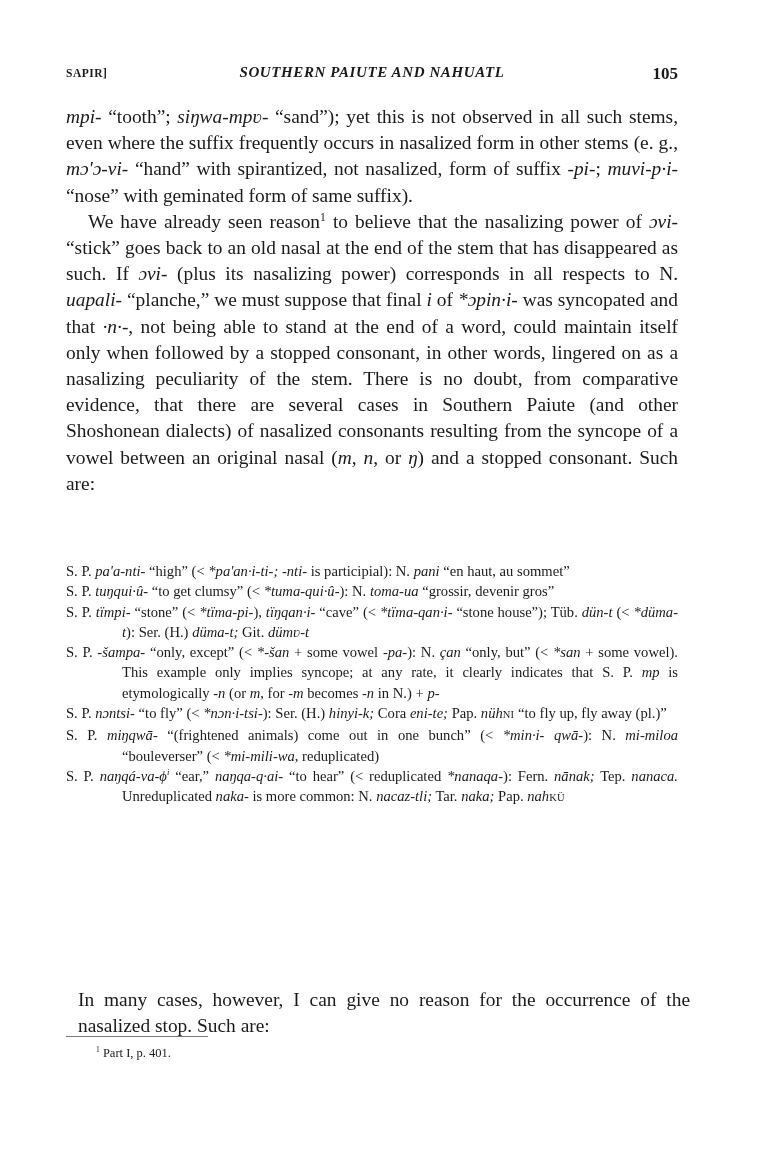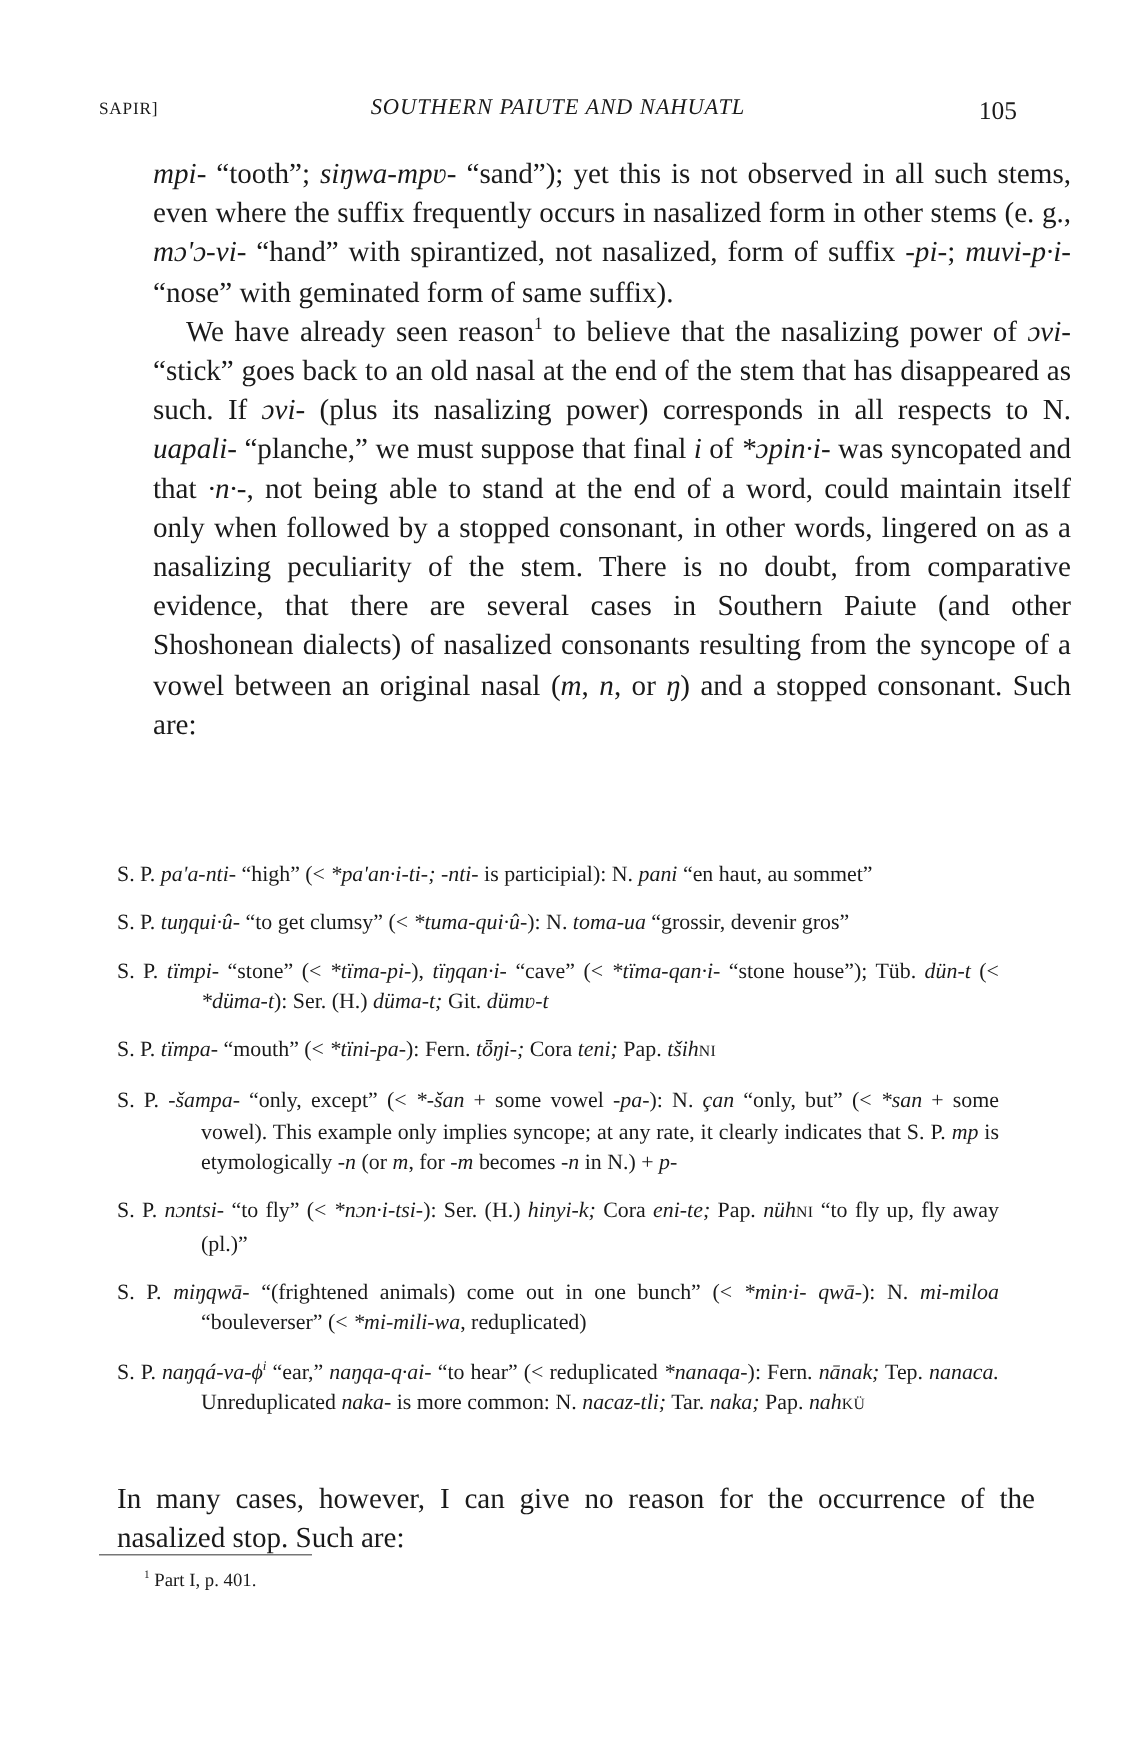--- a/index.html
+++ b/index.html
@@ -4,36 +4,37 @@
   <style>
     html, body { margin: 0; padding: 0; background: #ffffff; }
     body {
       width: 760px; height: 1168px; position: relative; overflow: hidden;
       font-family: "Liberation Serif", "DejaVu Serif", serif; color: #1a1a1a;
     }
     .page { position: absolute; left: 66px; top: 0; width: 612px; }
     .running-head {
       position: absolute; top: 64px; left: 0; width: 612px; height: 24px;
       font-size: 16px;
+      font-weight: bold;
     }
     .rh-left { position: absolute; left: 0; top: 3px; font-size: 11.5px; letter-spacing: 0.5px; font-variant: small-caps; text-transform: lowercase; }
     .rh-left { text-transform: none; }
     .rh-center { position: absolute; left: 0; right: 0; text-align: center; top: 0; font-style: italic; font-size: 15px; letter-spacing: 0.6px; }
     .rh-right { position: absolute; right: 0; top: 0; font-size: 17px; }
     .body-text {
       position: absolute; top: 104px; left: 0; width: 612px;
-      font-size: 19.4px; line-height: 26.2px; text-align: justify; margin-left: 36px;
+      font-size: 19.4px; line-height: 26.2px; text-align: justify;
     }
     .body-text p { margin: 0; }
     .indent { text-indent: 22px; }
     .examples {
       position: absolute; top: 561px; left: 0; width: 612px;
       font-size: 14.6px; line-height: 20.3px; text-align: justify;
     }
-    .ex { padding-left: 56px; text-indent: -56px; margin: 12px; }
+    .ex { padding-left: 56px; text-indent: -56px; margin: 0; }
     .closing {
       position: absolute; top: 987px; left: 12px; width: 612px;
       font-size: 19.4px; line-height: 26.2px; text-align: justify;
     }
     .closing p { margin: 0; }
     .fn-rule { position: absolute; top: 1036px; left: 0; width: 142px; height: 0; border-top: 1px solid #777; }
     .footnote { position: absolute; top: 1046px; left: 30px; font-size: 12.5px; }
     i, .it { font-style: italic; }
     sup { font-size: 0.6em; vertical-align: super; line-height: 0; }
     .sc { font-size: 0.72em; letter-spacing: 0.3px; }
@@ -50,21 +51,20 @@
 
   <div class="body-text">
     <p><i>mpi-</i><span> “tooth”; </span><i>siŋwa-mpʋ-</i><span> “sand”); yet this is not observed in all such stems, even where the suffix frequently occurs in nasalized form in other stems (e. g., </span><i>mɔ'ɔ-vi-</i><span> “hand” with spirantized, not nasalized, form of suffix </span><i>-pi-</i><span>; </span><i>muvi-p·i-</i><span> “nose” with geminated form of same suffix).</span></p>
     <p class="indent"><span>We have already seen reason</span><sup>1</sup><span> to believe that the nasalizing power of </span><i>ɔvi-</i><span> “stick” goes back to an old nasal at the end of the stem that has disappeared as such.  If </span><i>ɔvi-</i><span> (plus its nasalizing power) corresponds in all respects to N. </span><i>uapali-</i><span> “planche,” we must suppose that final </span><i>i</i><span> of </span><i>*ɔpin·i-</i><span> was syncopated and that </span><i>·n·</i><span>-, not being able to stand at the end of a word, could maintain itself only when followed by a stopped consonant, in other words, lingered on as a nasalizing peculiarity of the stem.  There is no doubt, from comparative evidence, that there are several cases in Southern Paiute (and other Shoshonean dialects) of nasalized consonants resulting from the syncope of a vowel between an original nasal (</span><i>m</i><span>, </span><i>n</i><span>, or </span><i>ŋ</i><span>) and a stopped consonant.  Such are:</span></p>
   </div>
 
   <div class="examples">
       <p class="ex"><span>S. P. </span><i>pa'a-nti-</i><span> “high” (&lt; </span><i>*pa'an·i-ti-; -nti-</i><span> is participial):  N. </span><i>pani</i><span> “en haut, au sommet”</span></p>
       <p class="ex"><span>S. P. </span><i>tuŋqui·û-</i><span> “to get clumsy” (&lt; </span><i>*tuma-qui·û-</i><span>): N. </span><i>toma-ua</i><span> “grossir, devenir gros”</span></p>
       <p class="ex"><span>S. P. </span><i>tïmpi-</i><span> “stone” (&lt; </span><i>*tïma-pi-</i><span>), </span><i>tïŋqan·i-</i><span> “cave” (&lt; </span><i>*tïma-qan·i-</i><span> “stone house”);  Tüb. </span><i>dün-t</i><span> (&lt; </span><i>*düma-t</i><span>): Ser. (H.) </span><i>düma-t;</i><span>  Git. </span><i>dümʋ-t</i></p>
-      <p class="ex"><span>S. P. </span><i>tïmpa-</i><span> “mouth” (&lt; </span><i>*tïni-pa-</i><span>):  Fern. </span><i>tȫŋi-;</i><span>  Cora </span><i>teni;</i><span>  Pap. </span><i>tših</i><span class="sc">NI</span></p>
       <p class="ex"><span>S. P. </span><i>-šampa-</i><span> “only, except” (&lt; </span><i>*-šan</i><span> + some vowel </span><i>-pa-</i><span>):  N. </span><i>çan</i><span> “only, but” (&lt; </span><i>*san</i><span> + some vowel).  This example only implies syncope; at any rate, it clearly indicates that S. P. </span><i>mp</i><span> is etymologically </span><i>-n</i><span> (or </span><i>m</i><span>, for </span><i>-m</i><span> becomes </span><i>-n</i><span> in N.) + </span><i>p-</i></p>
       <p class="ex"><span>S. P. </span><i>nɔntsi-</i><span> “to fly” (&lt; </span><i>*nɔn·i-tsi-</i><span>): Ser. (H.) </span><i>hinyi-k;</i><span> Cora </span><i>eni-te;</i><span>  Pap. </span><i>nüh</i><span class="sc">NI</span><span> “to fly up, fly away (pl.)”</span></p>
       <p class="ex"><span>S. P. </span><i>miŋqwā-</i><span> “(frightened animals) come out in one bunch” (&lt; </span><i>*min·i- qwā-</i><span>): N. </span><i>mi-miloa</i><span> “bouleverser” (&lt; </span><i>*mi-mili-wa</i><span>, reduplicated)</span></p>
       <p class="ex"><span>S. P. </span><i>naŋqá-va-ϕ</i><sup style="font-style: italic;">i</sup><span> “ear,” </span><i>naŋqa-q·ai-</i><span> “to hear” (&lt; reduplicated </span><i>*nanaqa-</i><span>): Fern. </span><i>nānak;</i><span>  Tep. </span><i>nanaca.</i><span>  Unreduplicated </span><i>naka-</i><span> is more common: N. </span><i>nacaz-tli;</i><span>  Tar. </span><i>naka;</i><span> Pap. </span><i>nah</i><span class="sc">KÜ</span></p>
     </div>
 
   <div class="closing">
     <p><span>In many cases, however, I can give no reason for the occurrence of the nasalized stop.  Such are:</span></p>
   </div>
 

